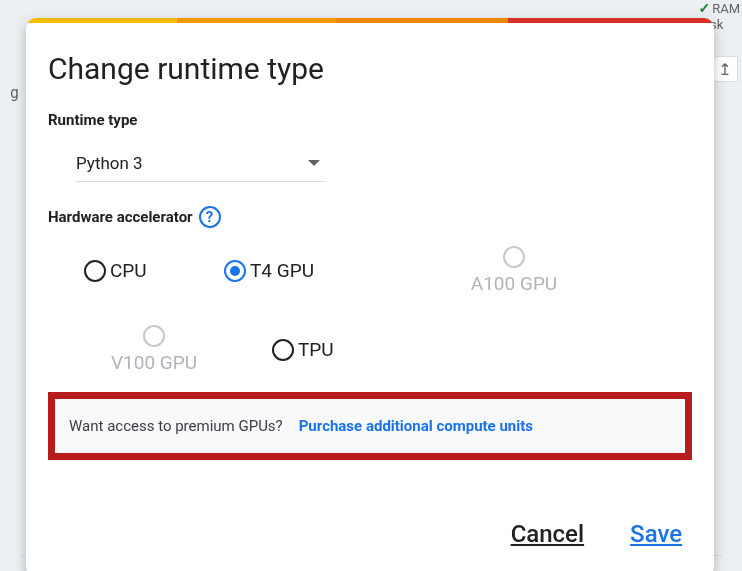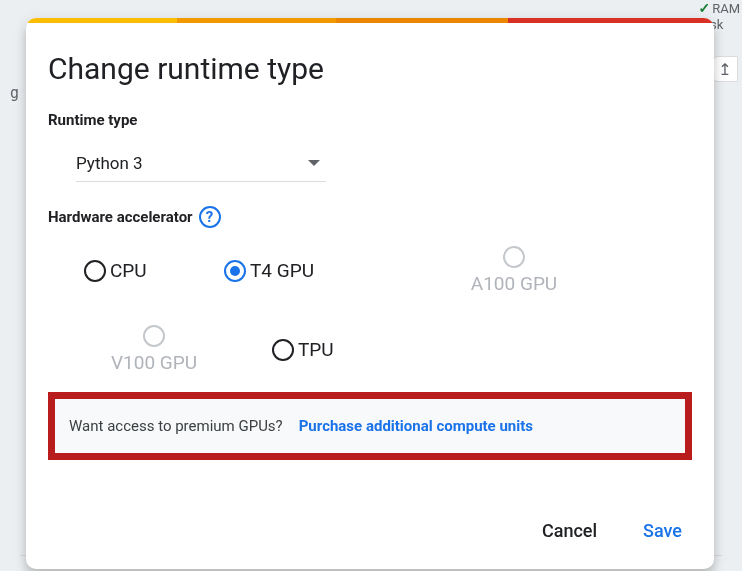--- a/index.html
+++ b/index.html
@@ -208,25 +208,26 @@
   
   .dialog-footer {
     padding: 54px 24px 22px 24px;
     display: flex;
     justify-content: flex-end;
     gap: 30px;
   }
   .btn {
     background: none;
     border: none;
-    font-size: 18px;
+    font-size: 24px;
     font-weight: 500;
     padding: 6px 8px;
     cursor: pointer;
     font-family: inherit;
+    text-decoration: underline;
   }
   .btn-cancel { color: #202124; }
   .btn-save   { color: #1a73e8; }
 </style>
 </head>
 <body>
 
 <div class="bg-hints">
   <div><span class="check">✓</span><span>RAM</span></div>
   <div><span>Disk</span></div>

